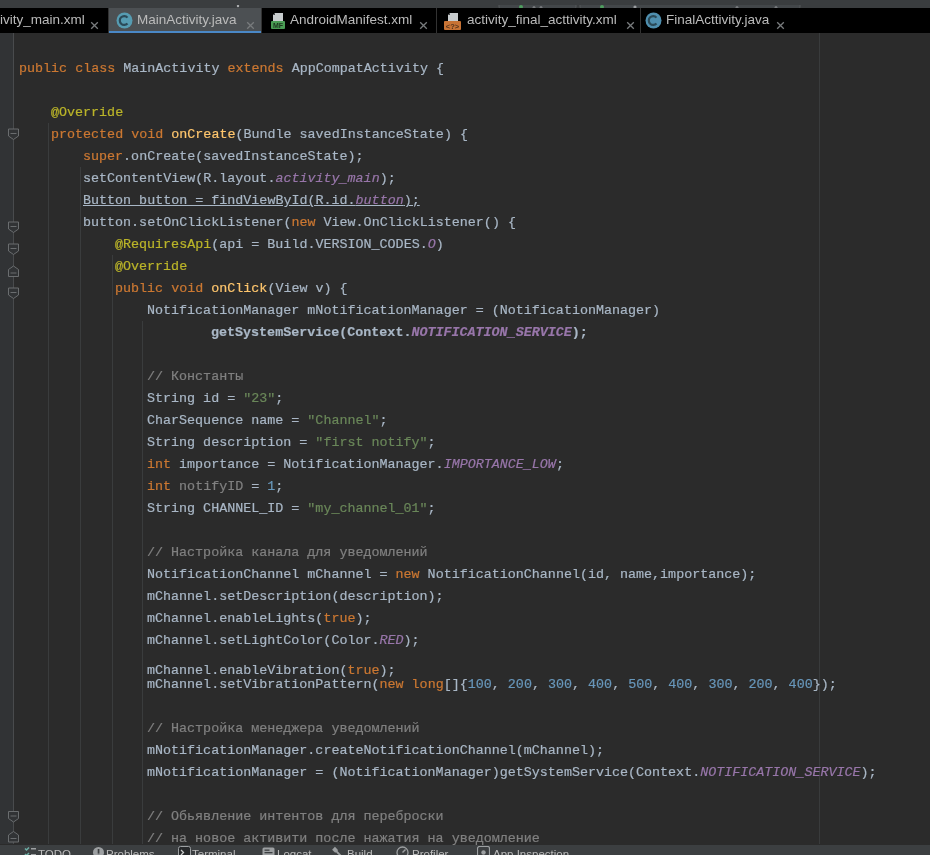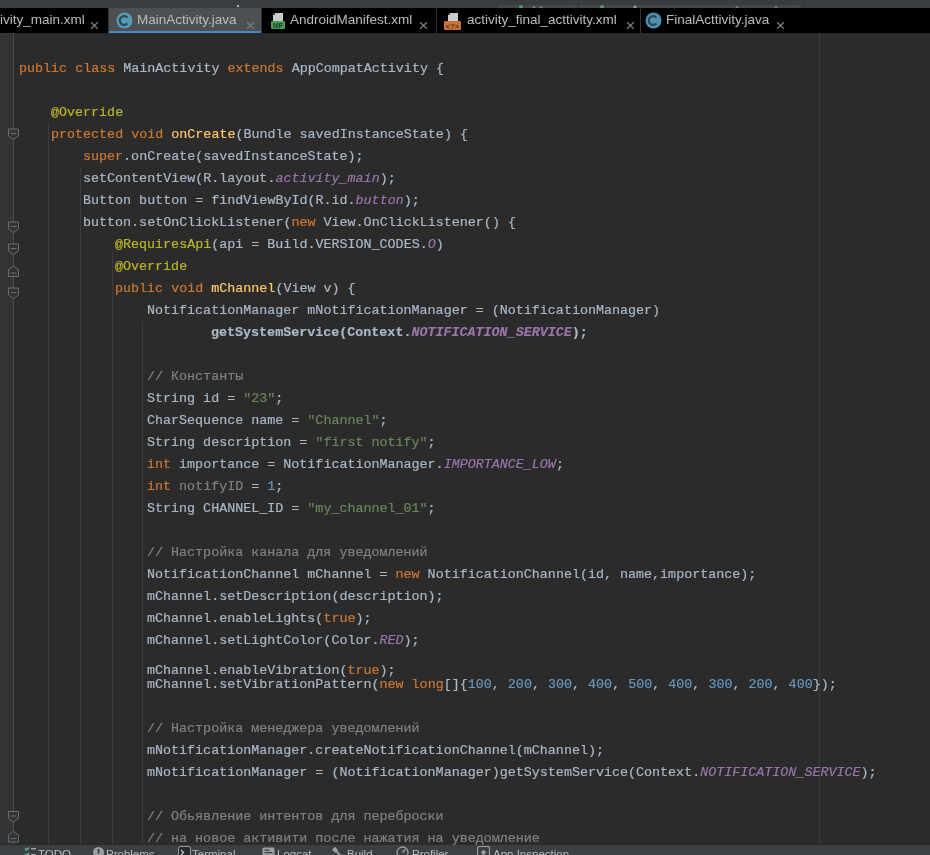--- a/index.html
+++ b/index.html
@@ -119,25 +119,25 @@
     <div class="guide" style="left:80px; top:134px; height:677px;"></div>
     <div class="guide" style="left:112px; top:222px; height:589px;"></div>
     <div class="guide" style="left:142px; top:288px; height:523px;"></div>
     <div id="marginline"></div>
     <div id="code">
     <div class="ln" style="left:19px; top:25px;"><span class="kw">public</span> <span class="kw">class</span> MainActivity <span class="kw">extends</span> AppCompatActivity {</div>
     <div class="ln" style="left:51px; top:69px;"><span class="ann">@Override</span></div>
     <div class="ln" style="left:51px; top:91px;"><span class="kw">protected</span> <span class="kw">void</span> <span class="mth">onCreate</span>(Bundle savedInstanceState) {</div>
     <div class="ln" style="left:83px; top:113px;"><span class="kw">super</span>.onCreate(savedInstanceState);</div>
     <div class="ln" style="left:83px; top:135px;">setContentView(R.layout.<span class="fld">activity_main</span>);</div>
-    <div class="ln" style="left:83px; top:157px;">Button button = findViewById(R.id.<span class="fld">button</span>);</div>
+    <div class="ln" style="left:83px; top:157px;text-decoration:underline;">Button button = findViewById(R.id.<span class="fld">button</span>);</div>
     <div class="ln" style="left:83px; top:179px;">button.setOnClickListener(<span class="kw">new</span> View.OnClickListener() {</div>
     <div class="ln" style="left:115px; top:201px;"><span class="ann">@RequiresApi</span>(api = Build.VERSION_CODES.<span class="fld">O</span>)</div>
     <div class="ln" style="left:115px; top:223px;"><span class="ann">@Override</span></div>
-    <div class="ln" style="left:115px; top:245px;"><span class="kw">public</span> <span class="kw">void</span> <span class="mth">mChannel</span>(View v) {</div>
+    <div class="ln" style="left:115px; top:245px;"><span class="kw">public</span> <span class="kw">void</span> <span class="mth">onClick</span>(View v) {</div>
     <div class="ln" style="left:147px; top:267px;">NotificationManager <span class="und">mNotificationManager</span> = (NotificationManager)</div>
     <div class="ln" style="left:211px; top:289px;font-weight:bold;">getSystemService(Context.<span class="fld">NOTIFICATION_SERVICE</span>);</div>
     <div class="ln" style="left:147px; top:333px;font-family:Liberation Mono, monospace;"><span class="com">// Константы</span></div>
     <div class="ln" style="left:147px; top:355px;">String id = <span class="str">"23"</span>;</div>
     <div class="ln" style="left:147px; top:377px;">CharSequence name = <span class="str">"Channel"</span>;</div>
     <div class="ln" style="left:147px; top:399px;">String description = <span class="str">"first notify"</span>;</div>
     <div class="ln" style="left:147px; top:421px;"><span class="kw">int</span> importance = NotificationManager.<span class="fld">IMPORTANCE_LOW</span>;</div>
     <div class="ln" style="left:147px; top:443px;"><span class="kw">int</span> <span class="gray">notifyID</span> = <span class="num">1</span>;</div>
     <div class="ln" style="left:147px; top:465px;">String CHANNEL_ID = <span class="str">"my_channel_01"</span>;</div>
     <div class="ln" style="left:147px; top:509px;"><span class="com">// Настройка канала для уведомлений</span></div>

